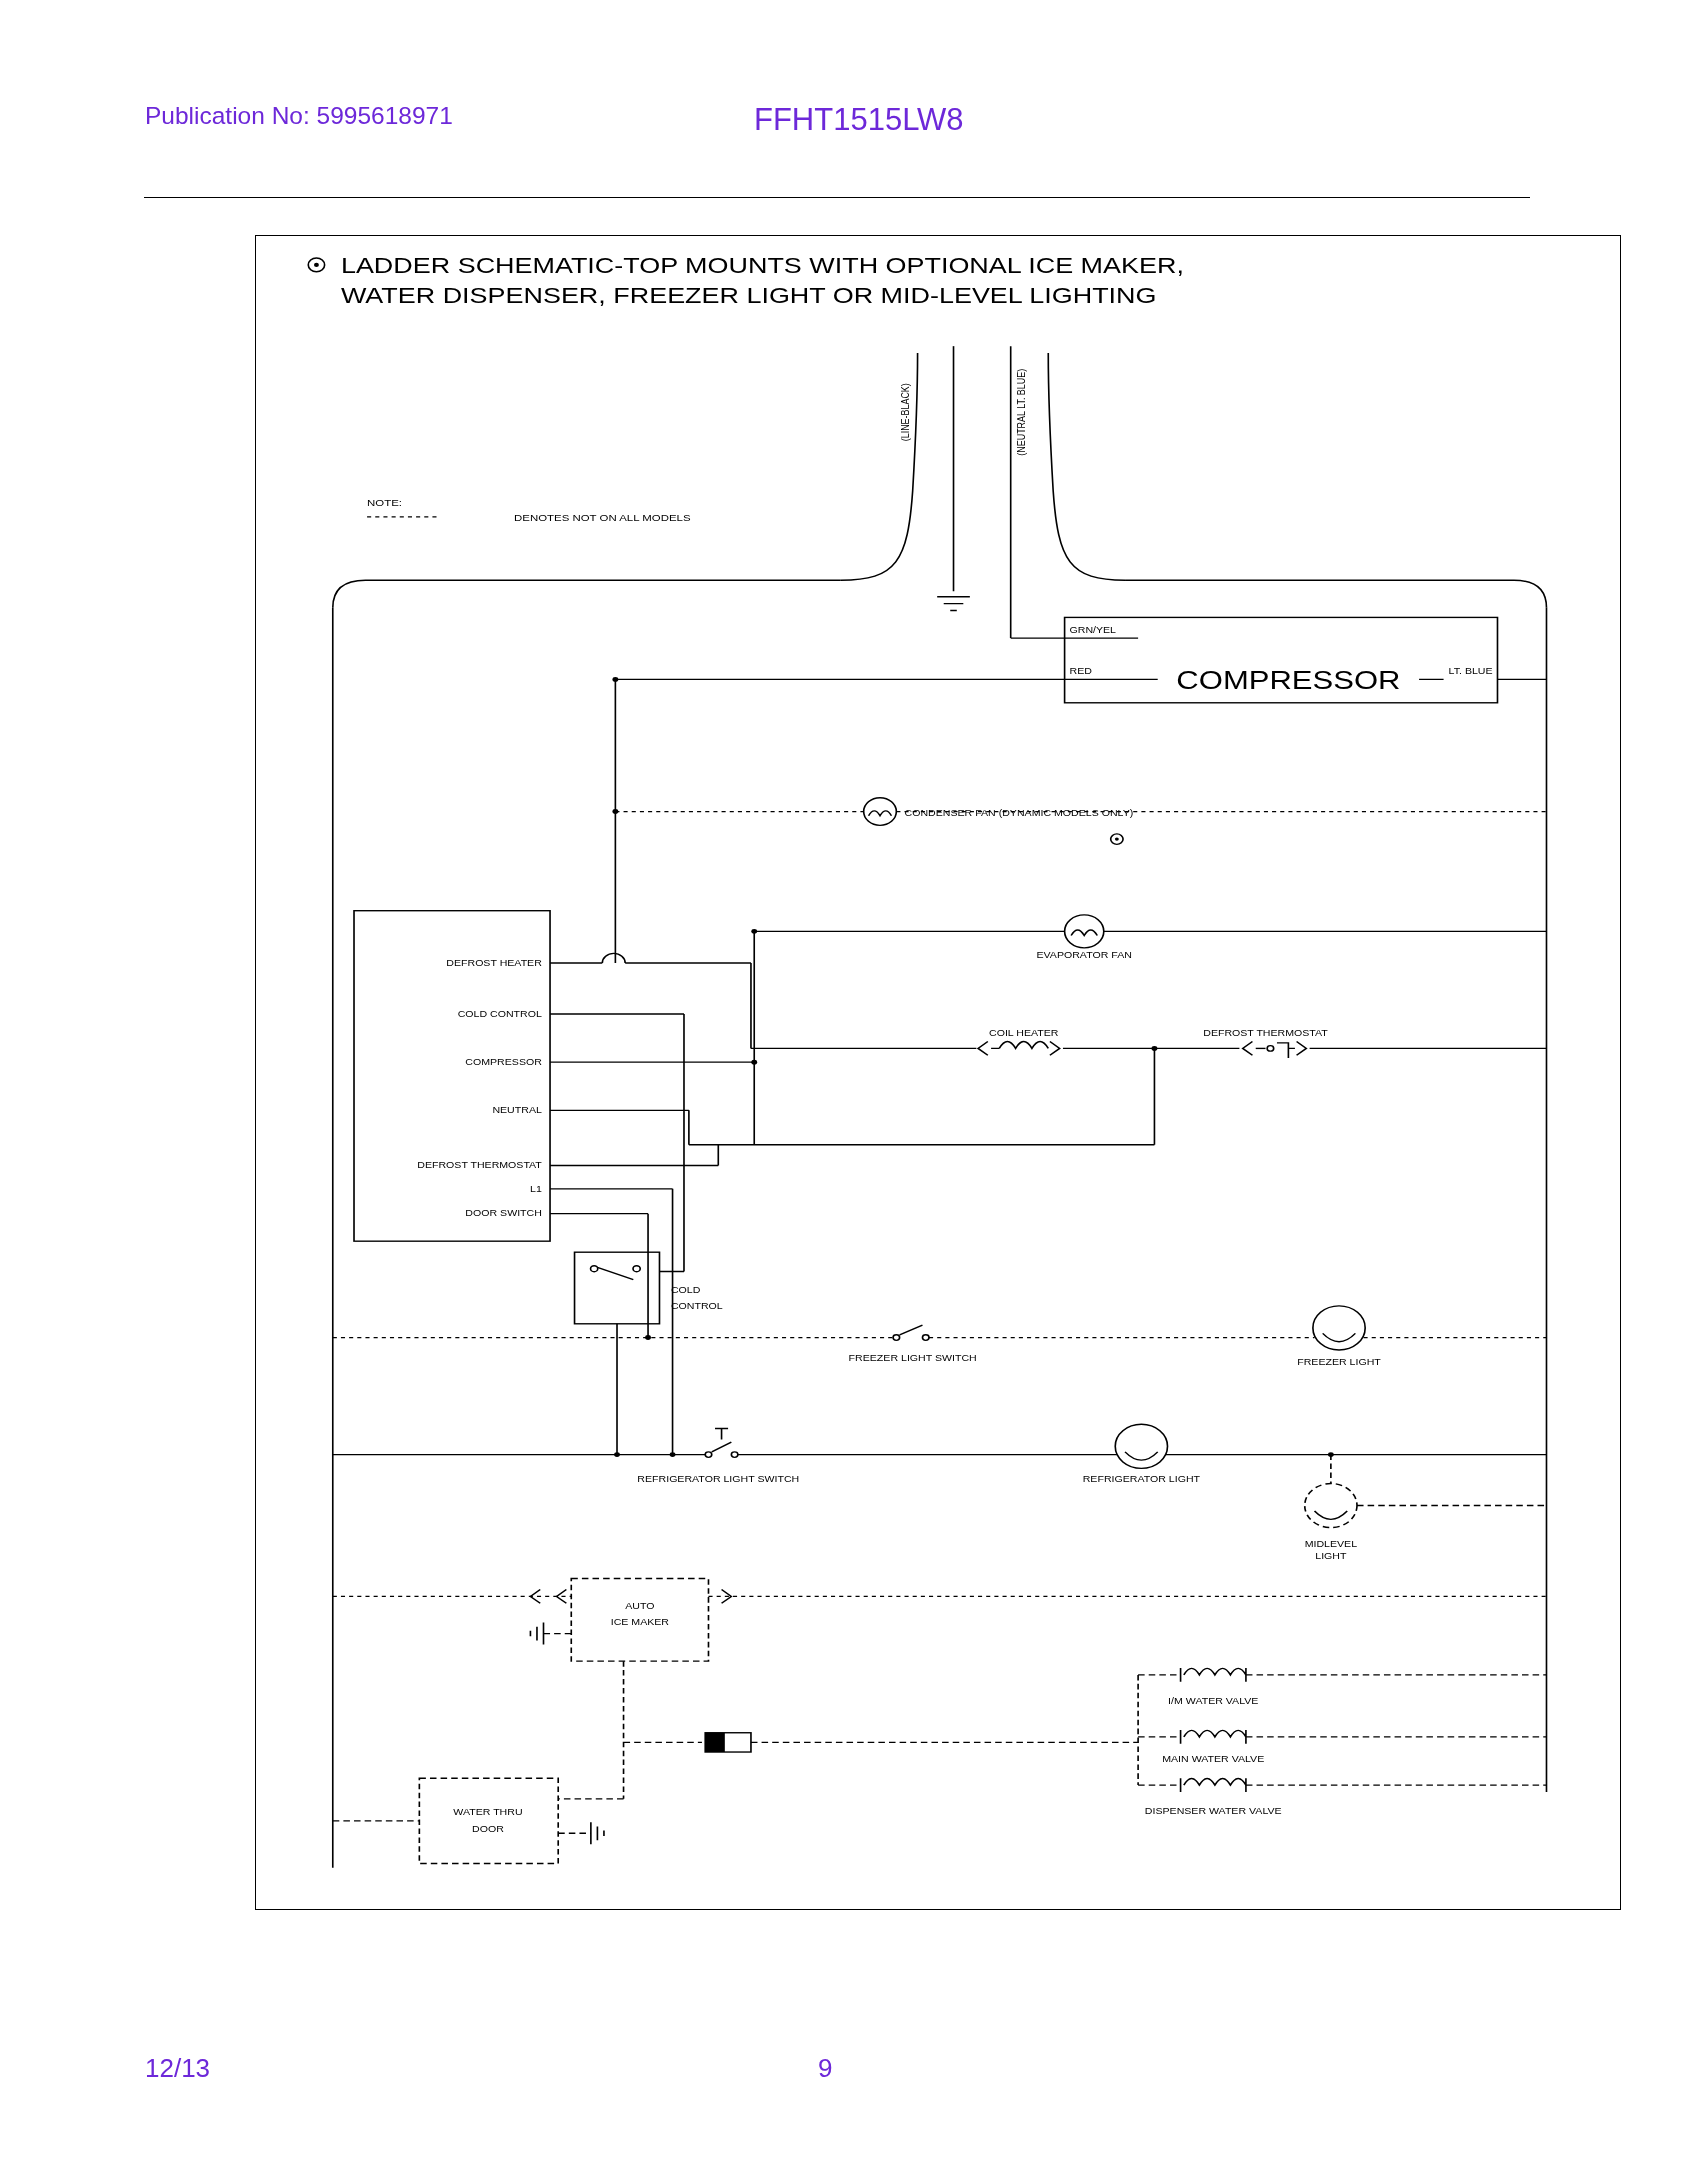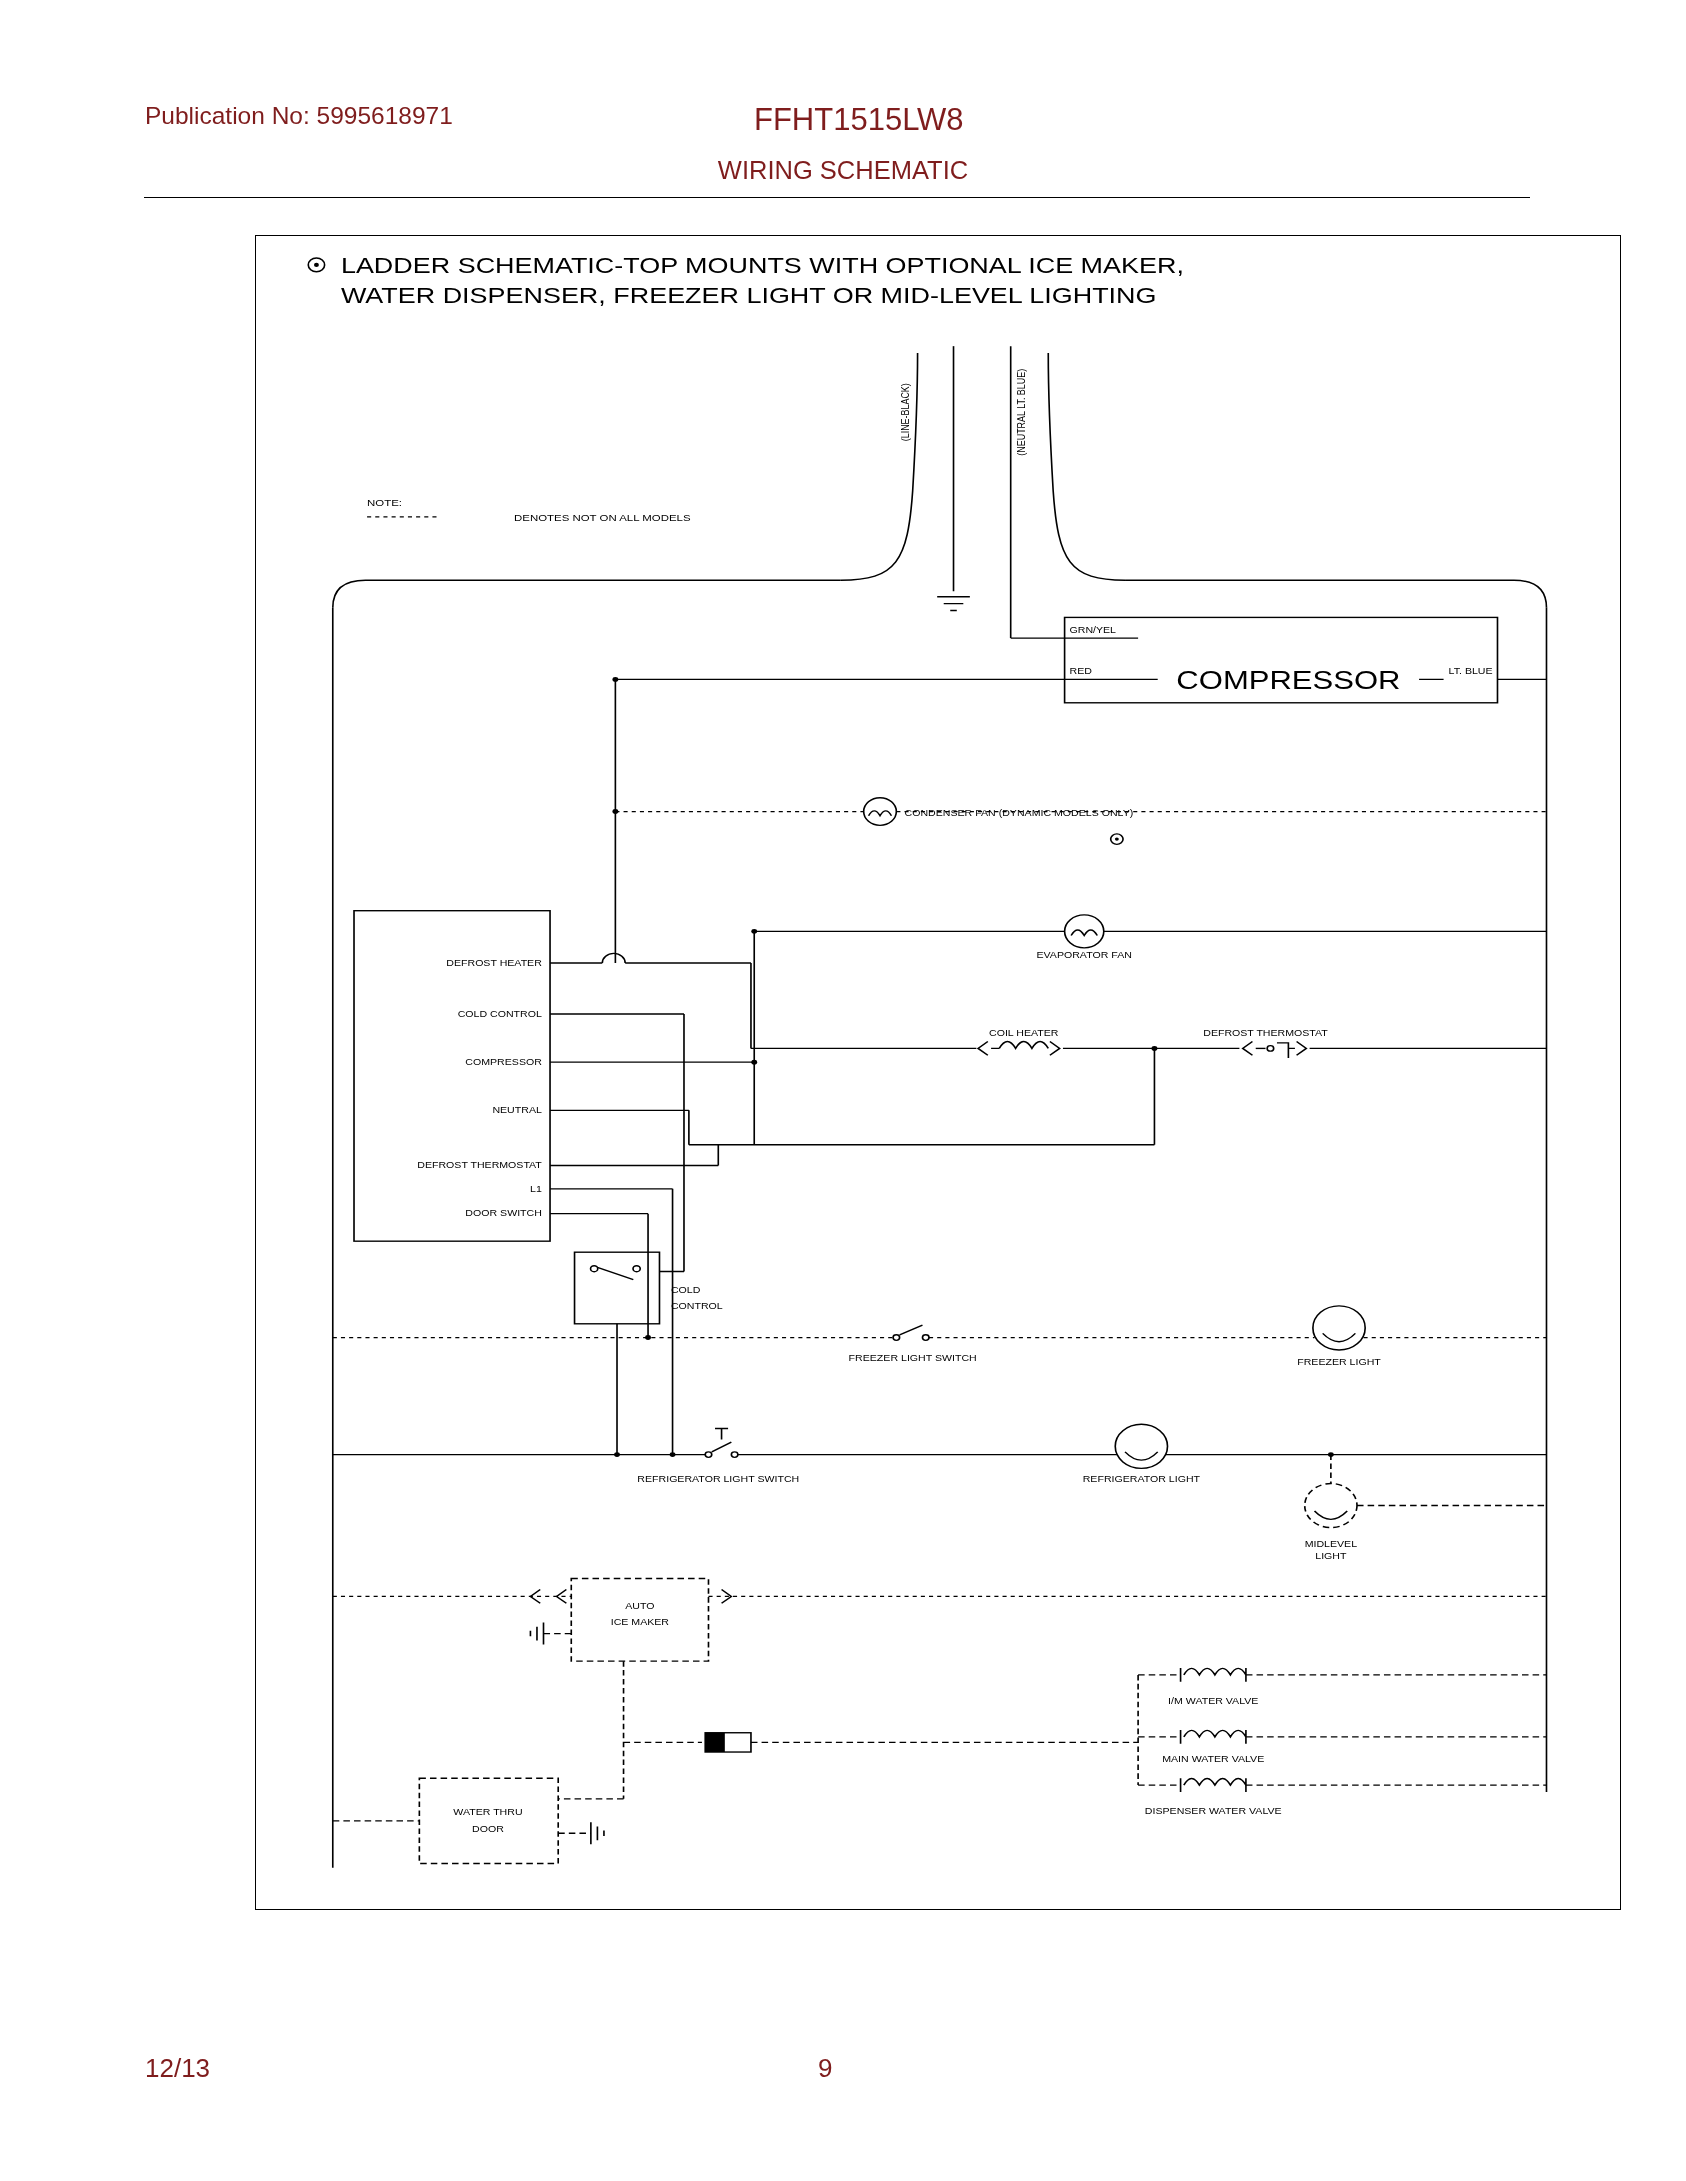--- a/index.html
+++ b/index.html
@@ -1,17 +1,17 @@
 <!DOCTYPE html>
 <html style="font-size:14.5px"><head>
 <meta charset="utf-8">
 <style>
   html,body{margin:0;padding:0;background:#fff;}
   .page{position:relative;width:1686px;height:2182px;background:#fff;
-        font-family:"Liberation Sans",sans-serif;color:#7f1d1d;overflow:hidden;}
+        font-family:"Liberation Sans",sans-serif;color:#6d28d9;overflow:hidden;}
   .hdr-pub{position:absolute;left:145px;top:102px;font-size:24.5px;}
   .hdr-model{position:absolute;left:754px;top:102px;font-size:31px;}
   .hdr-title{position:absolute;left:0;top:156px;width:1686px;text-align:center;font-size:25.5px;}
   .hdr-rule{position:absolute;left:144px;top:197px;width:1386px;height:0;border-top:1.8px solid #000;}
   .diagram-box{position:absolute;left:255px;top:235px;width:1366px;height:1675px;border:1.8px solid #000;box-sizing:border-box;}
   .diagram-box svg{display:block;width:100%;height:100%;}
   .ftr-date{position:absolute;left:145px;top:2053px;font-size:26px;}
   .ftr-page{position:absolute;left:818px;top:2053px;font-size:26px;}
   
   .w{fill:none;stroke:#000;stroke-width:1;}
@@ -25,21 +25,20 @@
   .end{text-anchor:end;}
   .j{fill:#000;stroke:none;}
 </style>
 </head>
 <body>
 
 <div class="page">
 
   <div class="hdr-pub">Publication No: 5995618971</div>
   <div class="hdr-model">FFHT1515LW8</div>
-  <div class="hdr-title">WIRING SCHEMATIC</div>
   <div class="hdr-rule"></div>
 
   <div class="diagram-box">
     <svg viewBox="0 0 835 1215" preserveAspectRatio="none">
 
       <g>
         <circle class="w" cx="37" cy="21" r="5"></circle>
         <circle class="j" cx="37" cy="21" r="1.5"></circle>
         <text class="tt" x="52" y="27">LADDER SCHEMATIC-TOP MOUNTS WITH OPTIONAL ICE MAKER,</text>
         <text class="tt" x="52" y="49">WATER DISPENSER, FREEZER LIGHT OR MID-LEVEL LIGHTING</text>

